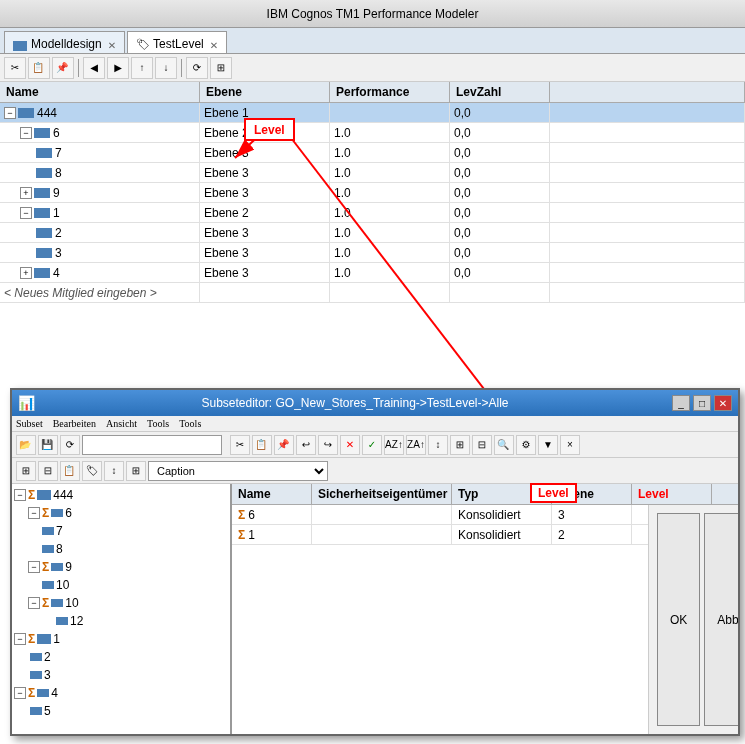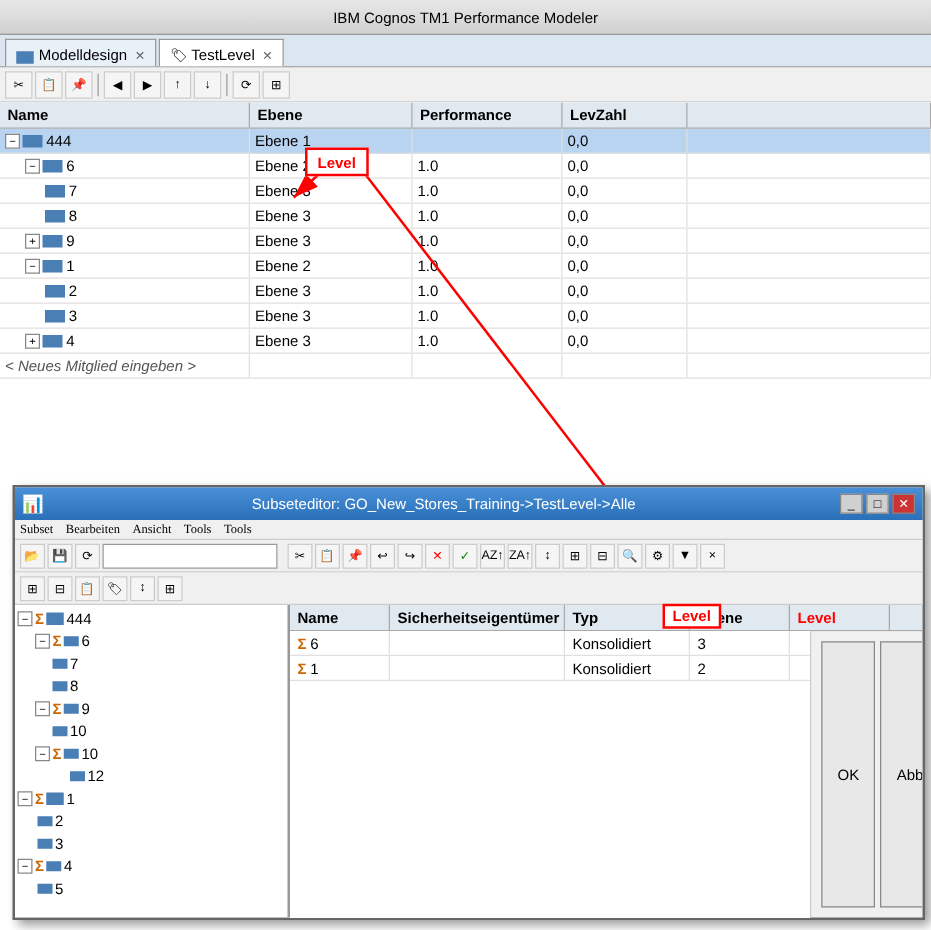--- a/index.html
+++ b/index.html
@@ -559,20 +559,23 @@
     <button class="dialog-toolbar-btn">×</button>
   </div>
 
   <div class="dialog-toolbar2">
     <button class="dialog-toolbar-btn">⊞</button>
     <button class="dialog-toolbar-btn">⊟</button>
     <button class="dialog-toolbar-btn">📋</button>
     <button class="dialog-toolbar-btn">🏷</button>
     <button class="dialog-toolbar-btn">↕</button>
     <button class="dialog-toolbar-btn">⊞</button>
+    <select class="caption-select">
+      <option>Caption</option>
+    </select>
   </div>
 
   <div class="dialog-body">
 
     <div class="left-tree">
 
       <div class="tree-node">
         <span class="expand-btn">−</span>
         <span style="color:#cc6600;font-weight:bold;margin-right:2px;">Σ</span>
         <span style="background:#4a7fb5;width:14px;height:10px;display:inline-block;margin-right:2px;"></span>

